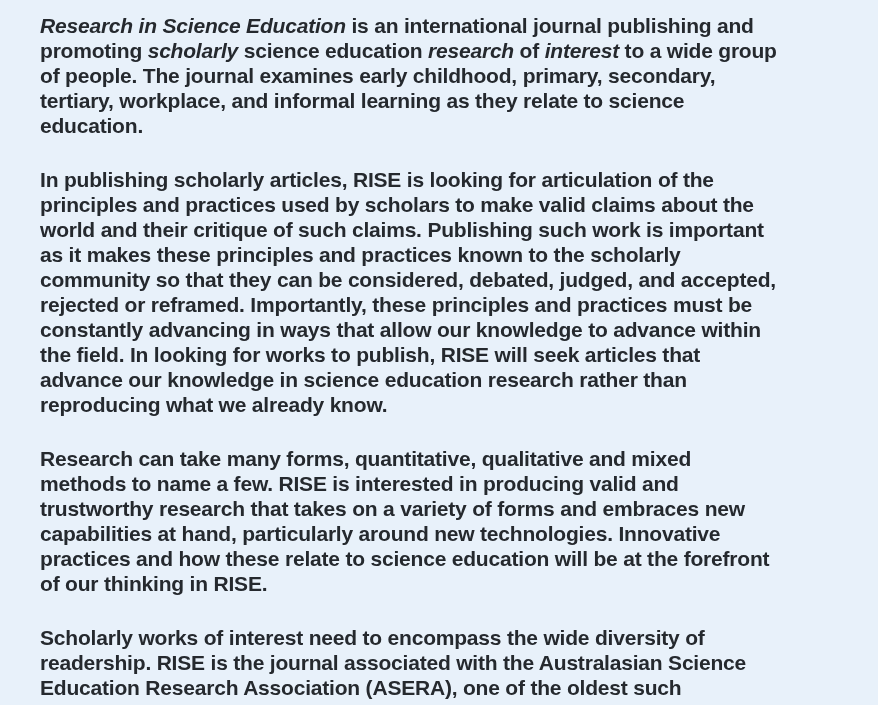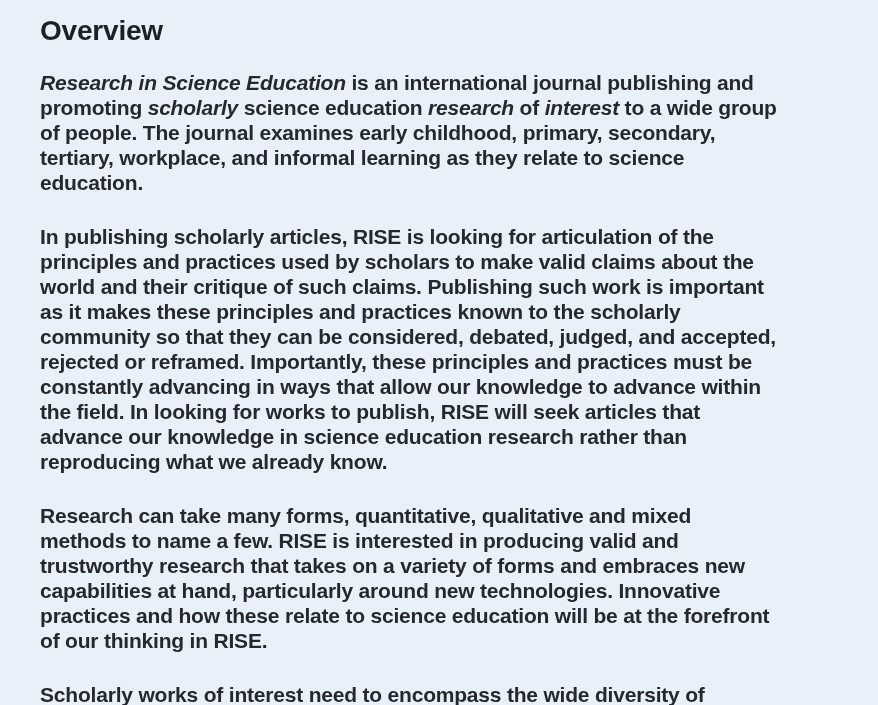--- a/index.html
+++ b/index.html
@@ -41,20 +41,19 @@
     margin-bottom: 0;
   }
   em {
     font-style: italic;
   }
 </style>
 </head>
 <body>
 
 <main data-name="overview-section">
-  <h1 data-name="page-title">Overview</h1>
   <div data-name="overview-paragraphs">
       <p data-name="paragraph"><em data-name="italic-text">Research in Science Education</em> is an international journal publishing and promoting <em data-name="italic-text">scholarly</em> science education <em data-name="italic-text">research</em> of <em data-name="italic-text">interest</em> to a wide group of people. The journal examines early childhood, primary, secondary, tertiary, workplace, and informal learning as they relate to science education.</p>
       <p data-name="paragraph">In publishing scholarly articles, RISE is looking for articulation of the principles and practices used by scholars to make valid claims about the world and their critique of such claims. Publishing such work is important as it makes these principles and practices known to the scholarly community so that they can be considered, debated, judged, and accepted, rejected or reframed. Importantly, these principles and practices must be constantly advancing in ways that allow our knowledge to advance within the field. In looking for works to publish, RISE will seek articles that advance our knowledge in science education research rather than reproducing what we already know.</p>
       <p data-name="paragraph">Research can take many forms, quantitative, qualitative and mixed methods to name a few. RISE is interested in producing valid and trustworthy research that takes on a variety of forms and embraces new capabilities at hand, particularly around new technologies. Innovative practices and how these relate to science education will be at the forefront of our thinking in RISE.</p>
       <p data-name="paragraph">Scholarly works of interest need to encompass the wide diversity of readership. RISE is the journal associated with the Australasian Science Education Research Association (ASERA), one of the oldest such association in the world. With ASERA’s history from a colonial western tradition, combined with its location within the highly productive and exciting Asian region, the membership of ASERA and the readership of RISE spans the globe and cultural perspectives. Hence, the scholarly works of interest published within RISE need to reflect this diversity. Additionally, they must also include a diversity of form. So, RISE will continue to review articles, editorials, book reviews, and other material deemed appropriate by the Editors.</p>
     </div>
 </main>
 
 </body></html>

